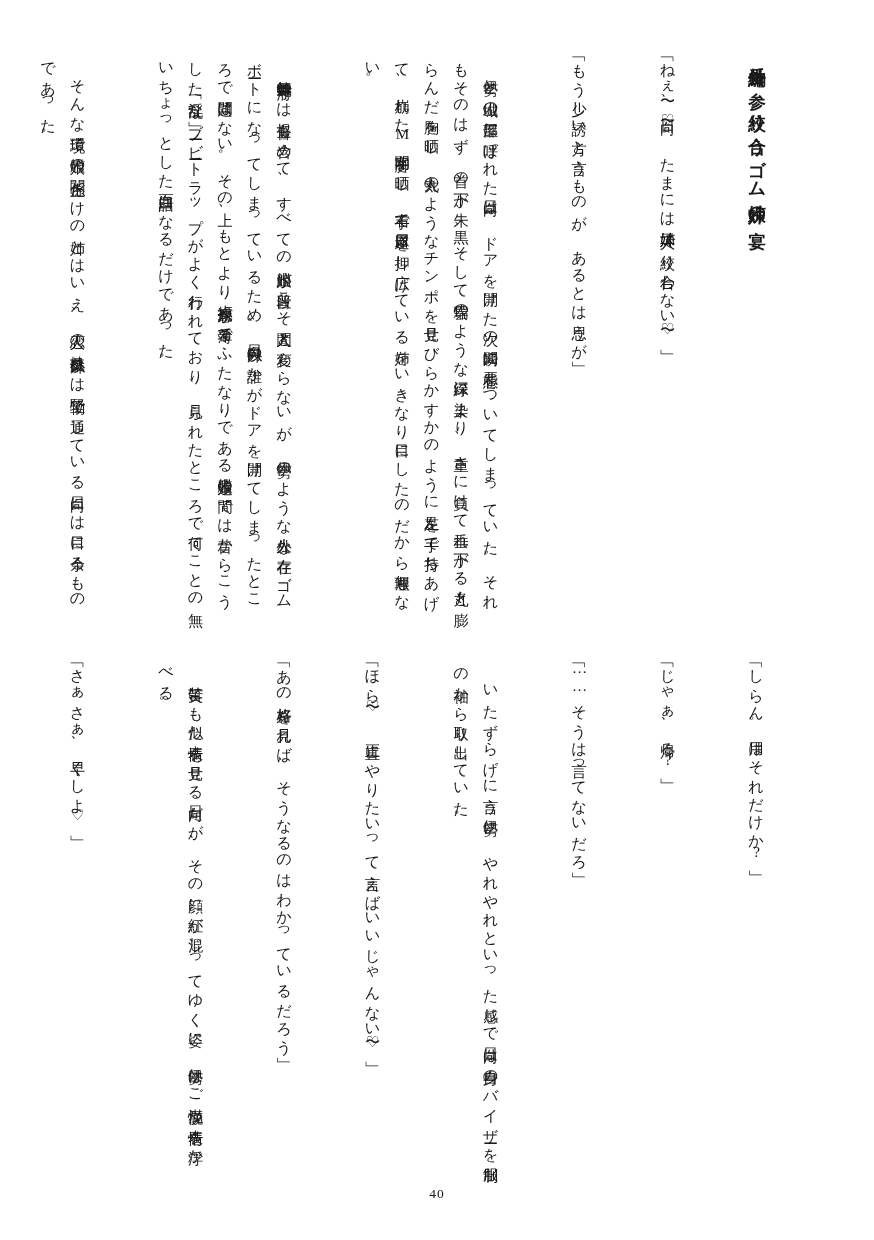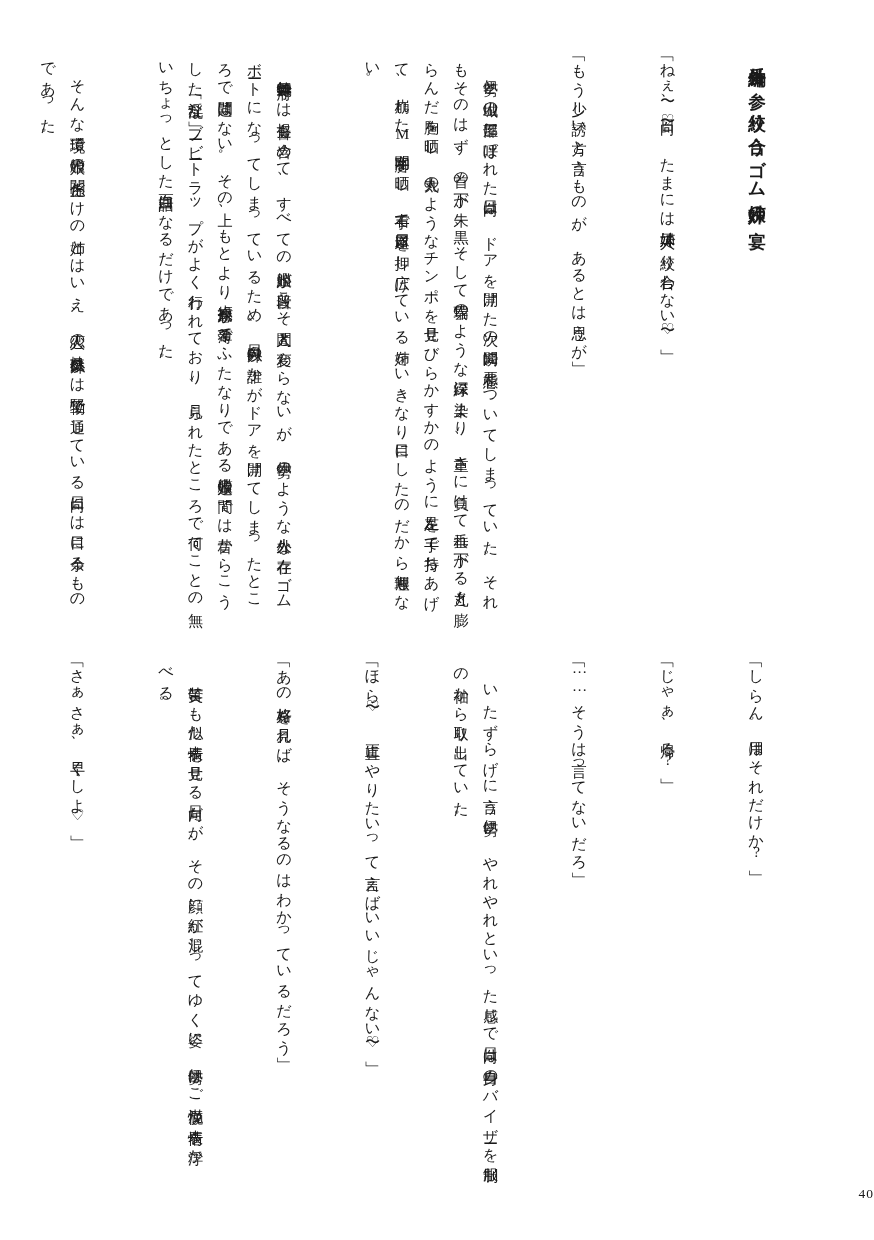--- a/index.html
+++ b/index.html
@@ -60,21 +60,21 @@
     font-size: 17.6px;
     letter-spacing: 2px;
   }
 
   
   #page-number {
     position: absolute;
     left: 0;
     right: 0;
     bottom: 38px;
-    text-align: right;
+    text-align: center;
     font-size: 13.5px;
     letter-spacing: 1px;
     font-family: "Liberation Serif", "DejaVu Serif", serif;
     color: #1a1a1a;
   }
 </style>
 </head>
 <body>
 
 <div id="page">

